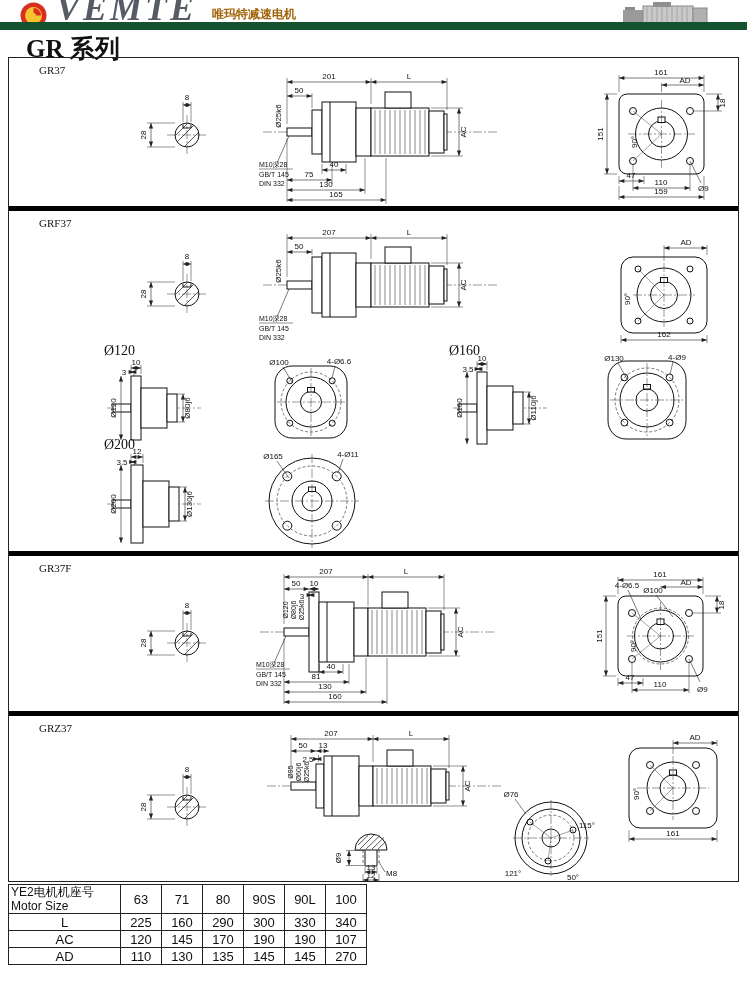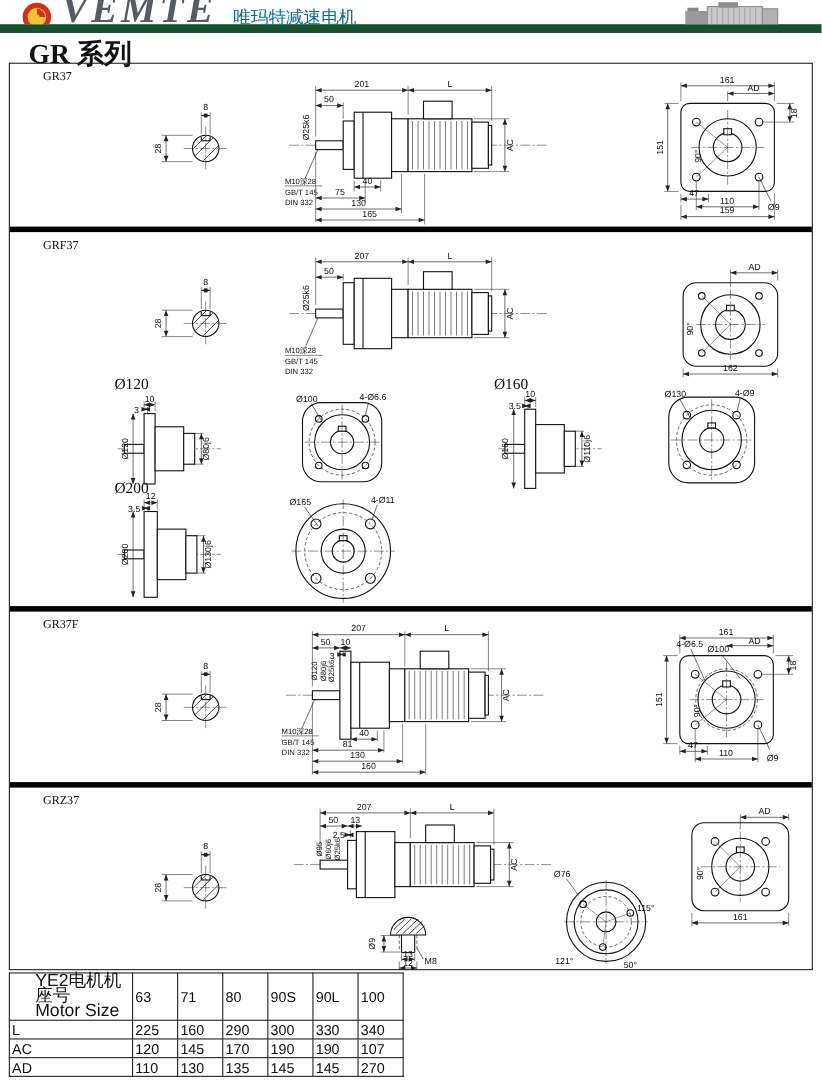--- a/index.html
+++ b/index.html
@@ -3,21 +3,21 @@
 <meta charset="utf-8">
 <style>
   *{margin:0;padding:0;box-sizing:border-box}
   html,body{background:#fff}
   body{width:747px;height:987px;position:relative;overflow:hidden;
        font-family:"Liberation Sans",sans-serif;color:#111}
   .header{position:absolute;left:0;top:0;width:747px;height:30px;
           border-bottom:8px solid #14532d;overflow:hidden}
   .brand{position:absolute;left:56px;top:-13px;font-family:"Liberation Serif",serif;
          font-style:italic;font-weight:bold;font-size:36px;letter-spacing:3px;color:#565b66}
-  .tagline{position:absolute;left:212px;top:6px;font-size:16px;font-weight:normal;color:#0369a1}
+  .tagline{position:absolute;left:212px;top:6px;font-size:12px;font-weight:bold;color:#a16207}
   .series-title{position:absolute;left:26px;top:32px;font-family:"Liberation Serif",serif;
                 font-weight:bold;font-size:25px}
   .main-box{position:absolute;left:8px;top:57px;width:731px;height:825px;border:1px solid #222}
   .sec{position:relative;width:100%}
   .sec+.sec{border-top:5px solid #000000}
   .sec-label{position:absolute;left:30px;top:6px;font-family:"Liberation Serif",serif;font-size:11px}
   .flange-label{position:absolute;font-family:"Liberation Serif",serif;font-size:14px}
   .abs{position:absolute}
   svg{overflow:visible}
   svg text{font-family:"Liberation Sans",sans-serif;font-size:8px;fill:#101010}
@@ -26,22 +26,22 @@
   .objf{fill:#fff;stroke:#111;stroke-width:1}
   .fin{fill:none;stroke:#111;stroke-width:.5}
   .dim{stroke:#222;stroke-width:.6}
   .ext{stroke:#222;stroke-width:.5}
   .ldr{stroke:#222;stroke-width:.6;fill:none}
   .cl{stroke:#333;stroke-width:.5;stroke-dasharray:9 2 2 2}
   .dash{fill:none;stroke:#222;stroke-width:.6;stroke-dasharray:3 2}
   .hatch line{stroke:#111;stroke-width:.7}
   .ang{stroke:#333;stroke-width:.45}
   .size-table{position:absolute;left:8px;top:884px;border-collapse:collapse;font-size:13px}
-  .size-table td{border:1px solid #222;height:17px;padding:0 2px;min-width:41px}
-  .size-table td.hd{width:112px;text-align:left;padding-left:23px;font-size:16px;line-height:14px}
+  .size-table td{border:1px solid #222;text-align:center;height:17px;padding:0 2px;min-width:41px}
+  .size-table td.hd{width:112px;text-align:left;padding-left:2px;font-size:12px;line-height:14px}
 </style>
 </head>
 <body>
 
 <svg width="0" height="0" style="position:absolute">
   <defs>
     <marker id="ar" viewBox="0 0 10 10" refX="9.5" refY="5" markerWidth="6" markerHeight="6" orient="auto-start-reverse" markerUnits="userSpaceOnUse">
       <path d="M0.5,1.5 L9.5,5 L0.5,8.5 Z" fill="#222"></path>
     </marker>
   </defs>

